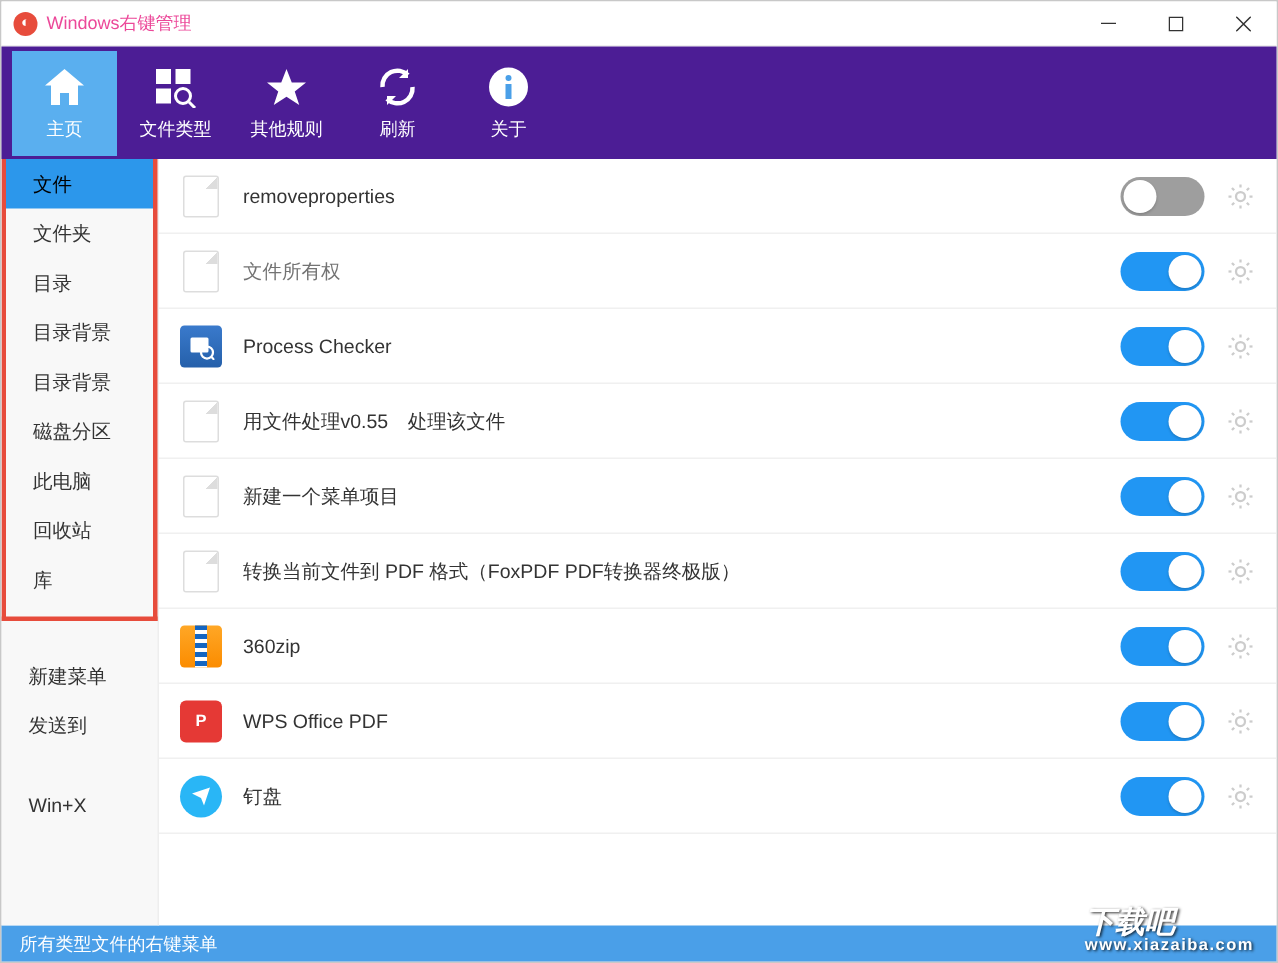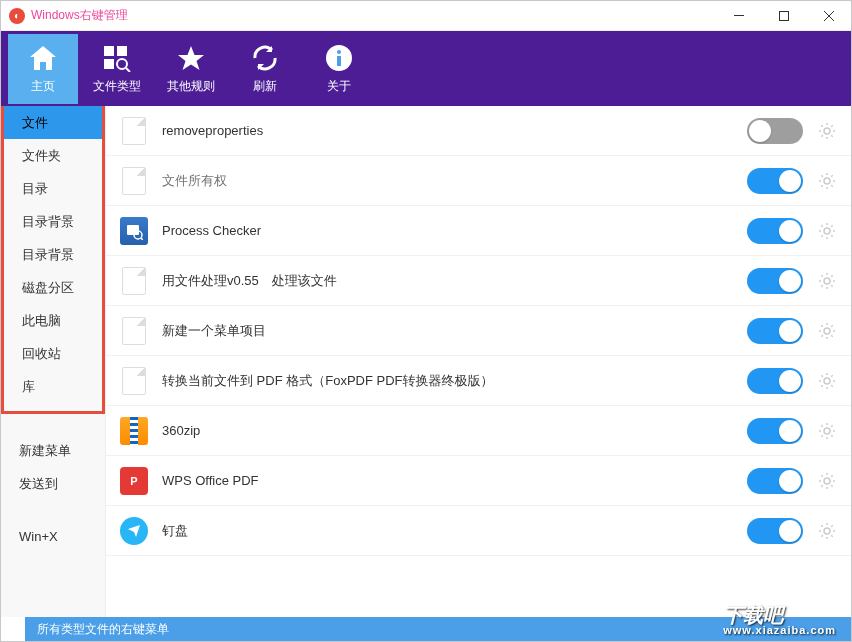--- a/index.html
+++ b/index.html
@@ -28,21 +28,21 @@
 .row-label{flex:1;font-size:13px;color:#333;}
 .row-label.link{color:#737373;}
 .toggle{width:56px;height:26px;border-radius:13px;position:relative;cursor:pointer;margin-right:14px;flex-shrink:0;}
 .toggle.on{background:#2196f3;}
 .toggle.off{background:#9e9e9e;}
 .toggle-knob{width:22px;height:22px;background:#fff;border-radius:50%;position:absolute;top:2px;box-shadow:0 1px 2px rgba(0,0,0,0.2);}
 .toggle.on .toggle-knob{right:2px;}
 .toggle.off .toggle-knob{left:2px;}
 .gear{width:20px;height:20px;color:#ccc;cursor:pointer;display:flex;align-items:center;justify-content:center;flex-shrink:0;}
 .target-icon{width:24px;height:24px;color:#bbb;display:flex;align-items:center;justify-content:center;}
-.statusbar{height:24px;background:#4a9fe8;color:#fff;font-size:12px;display:flex;align-items:center;padding-left:12px;margin-left:24px;}
+.statusbar{height:24px;background:#4a9fe8;color:#fff;font-size:12px;display:flex;align-items:center;padding-left:12px;}
 .watermark{position:absolute;right:16px;bottom:6px;color:#fff;font-size:20px;font-weight:bold;text-shadow:1px 1px 2px rgba(0,0,0,0.8);font-family:Arial;line-height:1;}
 .watermark-sub{font-size:11px;letter-spacing:1px;}
 .doc-icon{width:24px;height:28px;border:1px solid #ddd;border-radius:2px;position:relative;background:#fff;}
 .doc-icon::before{content:"";position:absolute;top:0;right:0;width:8px;height:8px;background:linear-gradient(135deg,transparent 50%,#ddd 50%);}
 .plus-icon{width:26px;height:26px;position:relative;}
 .plus-icon::before,.plus-icon::after{content:"";position:absolute;background:#4a9fe8;}
 .plus-icon::before{width:24px;height:6px;top:10px;left:1px;}
 .plus-icon::after{width:6px;height:24px;top:1px;left:10px;}
 svg{display:block;}
 </style>

